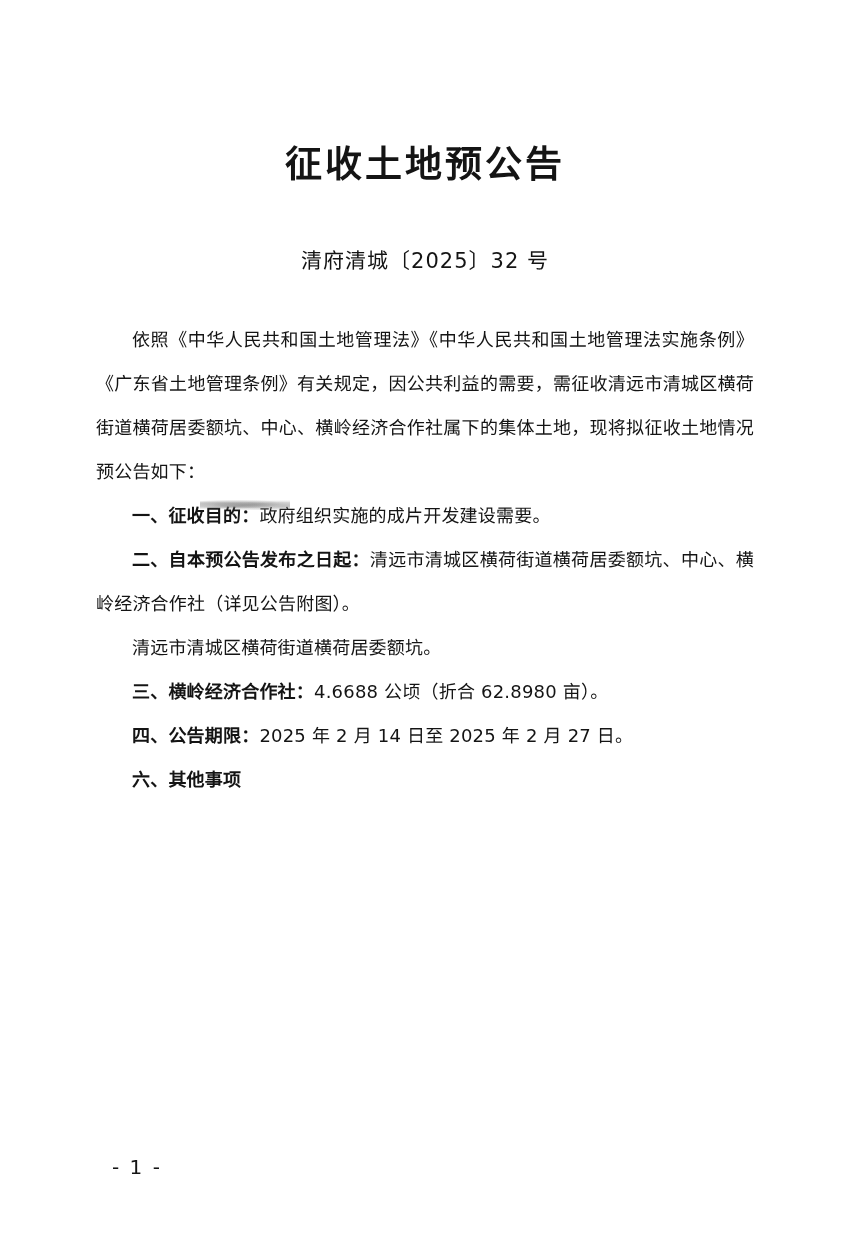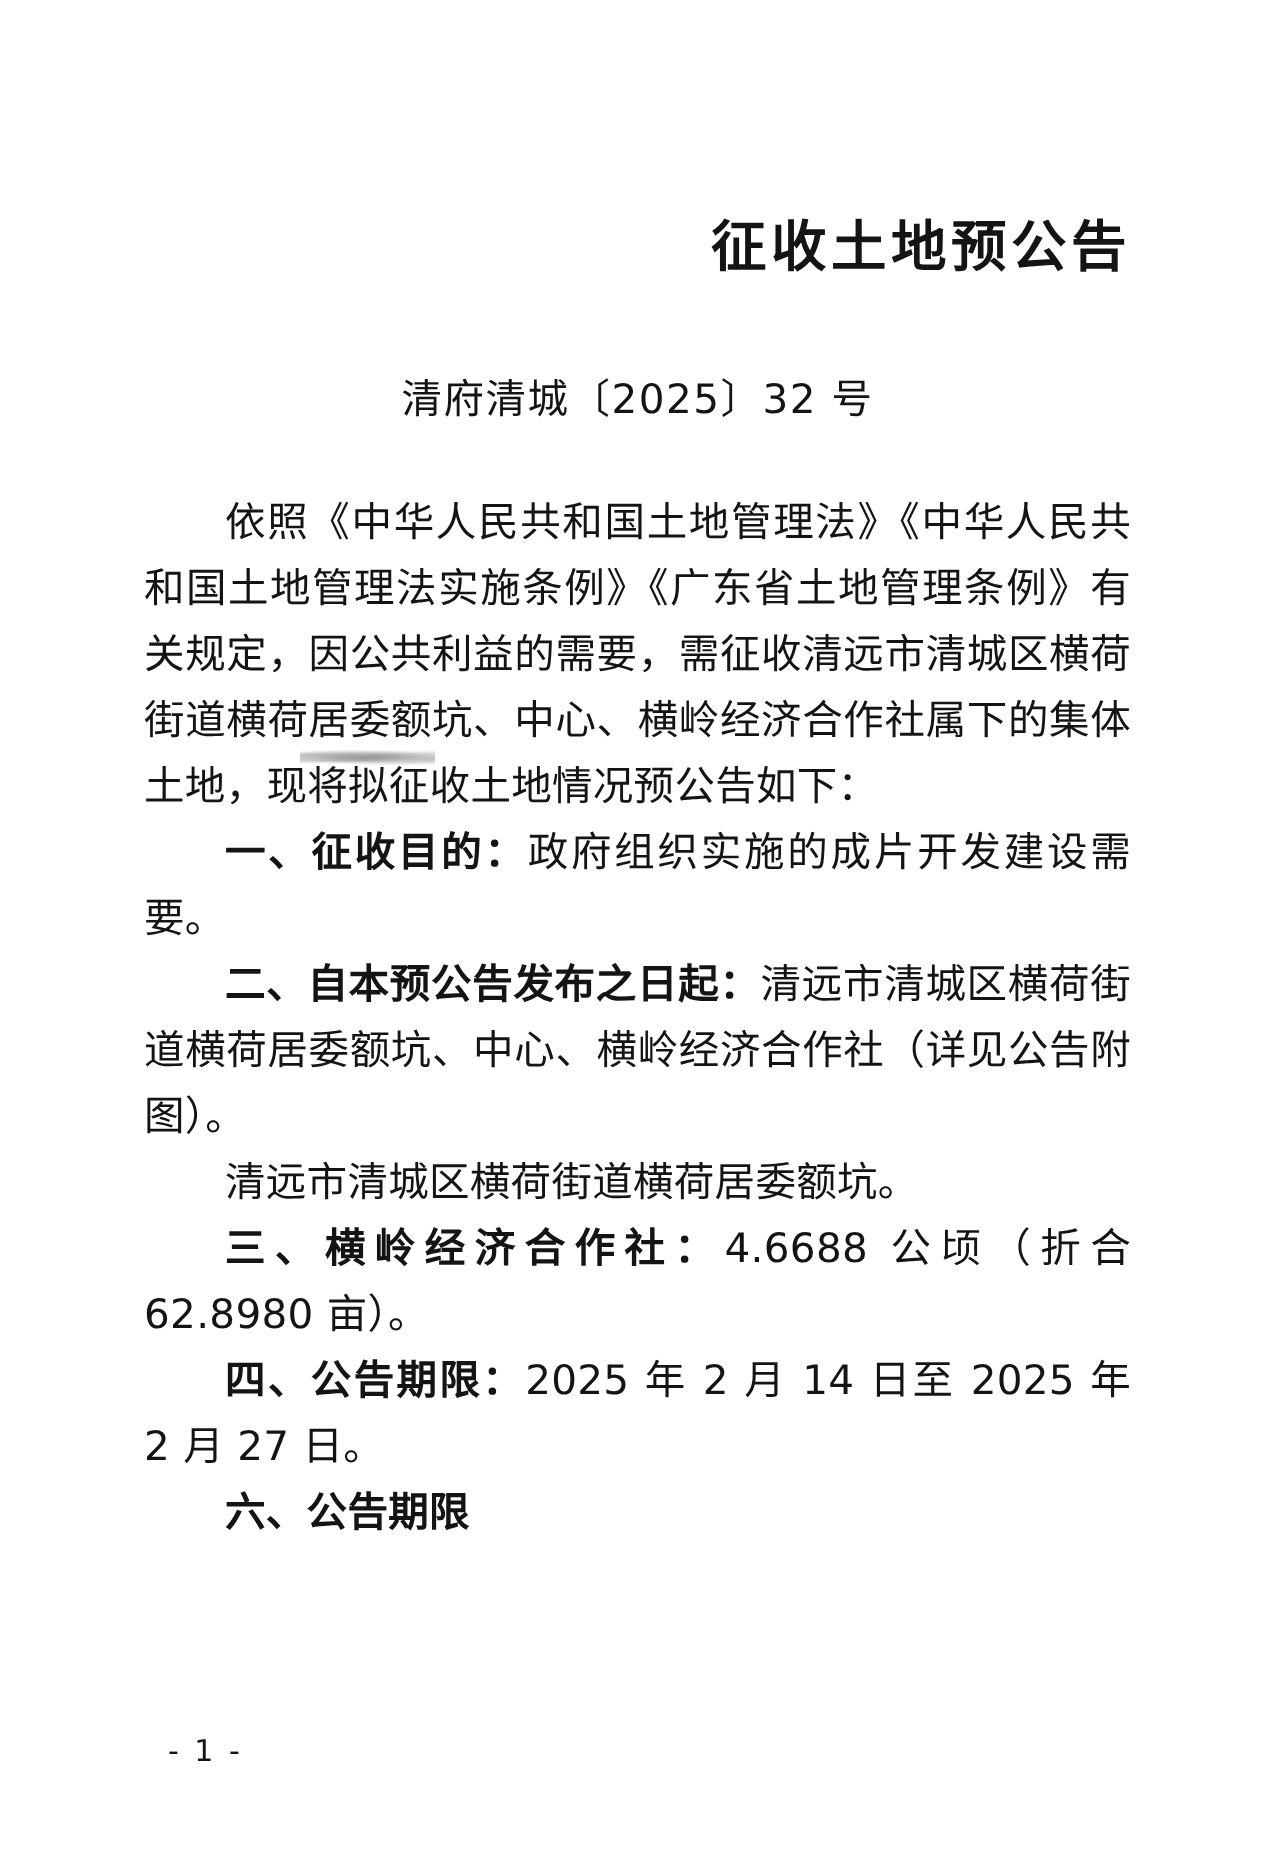--- a/index.html
+++ b/index.html
@@ -17,43 +17,43 @@
     overflow: hidden;
   }
   .page {
     position: relative;
     width: 850px;
     height: 1245px;
     box-sizing: border-box;
     padding: 0 96px;
   }
   .doc-title {
-    text-align: right;
+    text-align: center;
     font-size: 37px;
     font-weight: bold;
     letter-spacing: 3px;
     margin: 0;
     padding-top: 140px;
     line-height: 1.3;
     font-family: "DejaVu Serif", "Liberation Serif", serif;
   }
   .doc-number {
     text-align: center;
-    font-size: 27px;
+    font-size: 21px;
     letter-spacing: 1px;
     margin: 0;
     padding-top: 56px;
     font-family: "DejaVu Sans", "Liberation Sans", sans-serif;
   }
   .body-block {
     padding-top: 40px;
   }
   p.para {
     margin: 0;
-    font-size: 27px;
+    font-size: 18px;
     line-height: 44px;
     text-align: justify;
     text-justify: inter-ideograph;
     text-indent: 2em;
     letter-spacing: 0.2px;
     font-family: "DejaVu Sans", "Liberation Sans", sans-serif;
   }
   p.para.first {
     padding-top: 4px;
   }
@@ -115,21 +115,21 @@
     <p class="para">
       <span class="lead">三、横岭经济合作社：</span><span>4.6688 公顷（折合 62.8980 亩）。</span>
     </p>
 
     <p class="para">
       <span class="lead">四、公告期限：</span><span>2025 年 2 月 14 日至 2025 年 2 月 27 日。</span>
     </p>
 
 
     <p class="para">
-      <span class="lead">六、公告期限</span>
+      <span class="lead">六、其他事项</span>
     </p>
 
 
   </div>
 
   <div class="smudge"></div>
 
   <div class="page-footer">- 1 -</div>
 </div>
 

